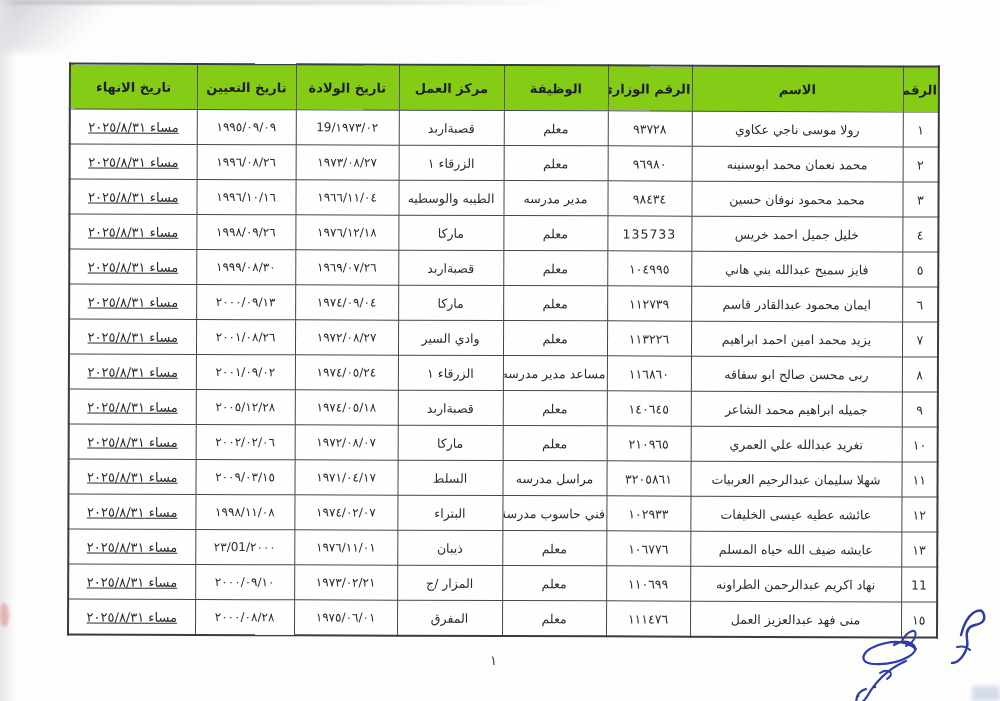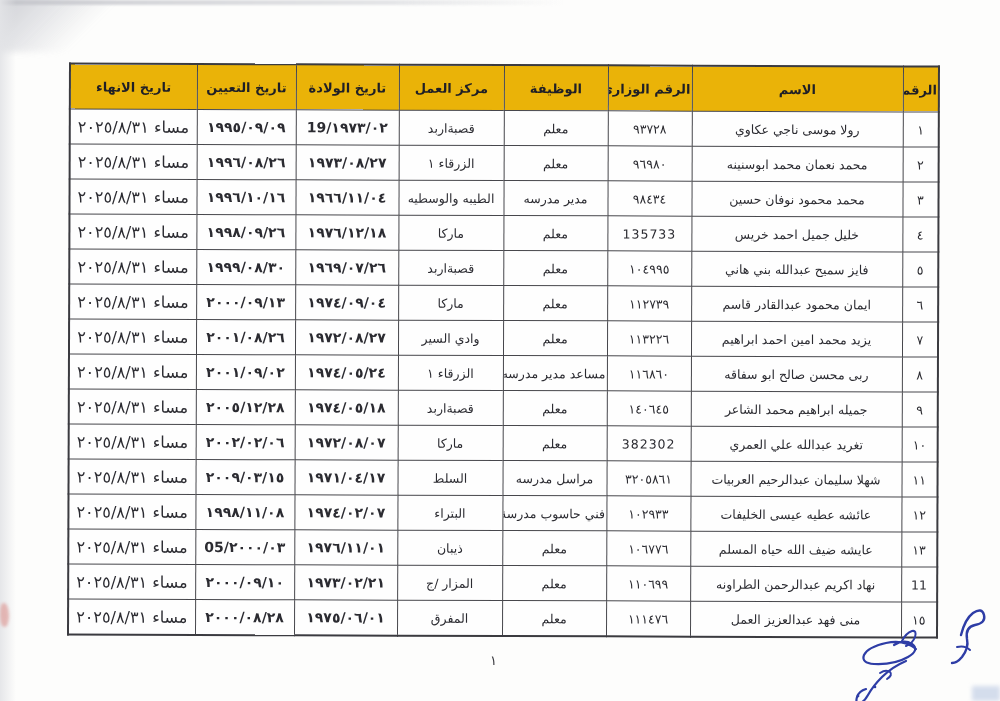--- a/index.html
+++ b/index.html
@@ -77,42 +77,42 @@
   th, td {
     border: 1.4px solid #47474c;
     text-align: center;
     vertical-align: middle;
     color: #2b2b31;
     overflow: hidden;
     white-space: nowrap;
     padding: 0 1px;
   }
   thead th {
-    background: #eab308;
+    background: #84cc16;
     height: 44px;
     font-size: 13px;
     font-weight: bold;
     color: #1f1f26;
   }
   tbody td {
     height: 34px;
     font-size: 12.5px;
   }
   
   col.c-number        { width: 36px;  }
   col.c-name          { width: 211px; }
   col.c-ministry      { width: 84px;  }
   col.c-job           { width: 104px; }
   col.c-center        { width: 105px; }
   col.c-birth         { width: 103px; }
   col.c-appointment   { width: 99px;  }
   col.c-end           { width: 127px; }
   td:nth-child(3) { letter-spacing: 1px; margin-left: 10px; }   
-  td:nth-child(6), td:nth-child(7) { font-size: 14px; letter-spacing: .5px; font-weight: bold; }
-  td:nth-child(8) { font-size: 16px; }
+  td:nth-child(6), td:nth-child(7) { font-size: 12px; letter-spacing: .5px; }
+  td:nth-child(8) { font-size: 13px; text-decoration: underline; }
   
   .page-number {
     position: absolute;
     top: 653px;
     left: 490px;
     font-size: 13px;
     color: #3a3a40;
   }
   .signature {
     position: absolute;
@@ -245,21 +245,21 @@
             <td>١٤٠٦٤٥</td>
             <td>معلم</td>
             <td>قصبةاربد</td>
             <td>١٩٧٤/٠٥/١٨</td>
             <td>٢٠٠٥/١٢/٢٨</td>
             <td>مساء ٢٠٢٥/٨/٣١</td>
           </tr>
           <tr>
             <td>١٠</td>
             <td>تغريد عبدالله علي العمري</td>
-            <td>382302</td>
+            <td>٢١٠٩٦٥</td>
             <td>معلم</td>
             <td>ماركا</td>
             <td>١٩٧٢/٠٨/٠٧</td>
             <td>٢٠٠٢/٠٢/٠٦</td>
             <td>مساء ٢٠٢٥/٨/٣١</td>
           </tr>
           <tr>
             <td>١١</td>
             <td>شهلا سليمان عبدالرحيم العربيات</td>
             <td>٣٢٠٥٨٦١</td>
@@ -279,21 +279,21 @@
             <td>١٩٩٨/١١/٠٨</td>
             <td>مساء ٢٠٢٥/٨/٣١</td>
           </tr>
           <tr>
             <td>١٣</td>
             <td>عايشه ضيف الله حياه المسلم</td>
             <td>١٠٦٧٧٦</td>
             <td>معلم</td>
             <td>ذيبان</td>
             <td>١٩٧٦/١١/٠١</td>
-            <td>٢٠٠٠/٠٣/05</td>
+            <td>٢٠٠٠/01/٢٣</td>
             <td>مساء ٢٠٢٥/٨/٣١</td>
           </tr>
           <tr>
             <td>11</td>
             <td>نهاد اكريم عبدالرحمن الطراونه</td>
             <td>١١٠٦٩٩</td>
             <td>معلم</td>
             <td>المزار /ج</td>
             <td>١٩٧٣/٠٢/٢١</td>
             <td>٢٠٠٠/٠٩/١٠</td>

